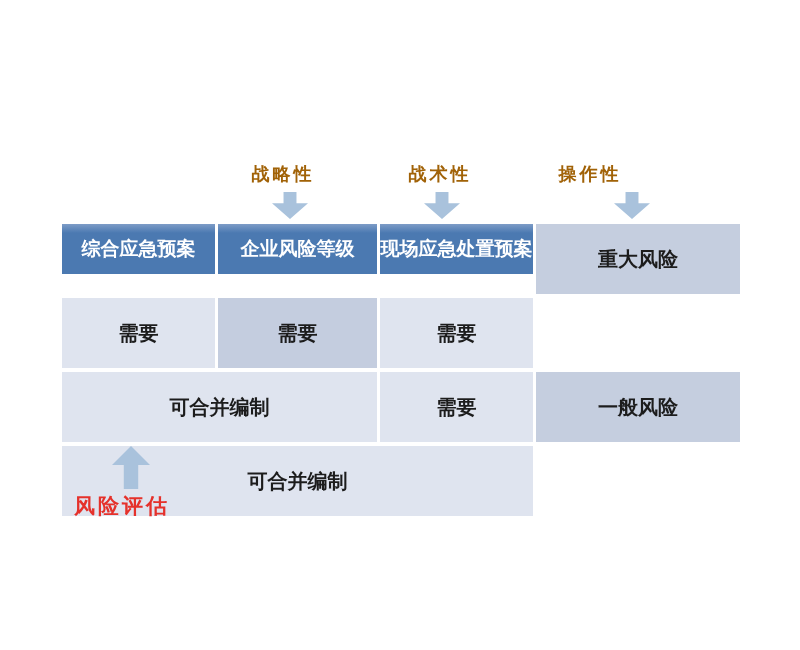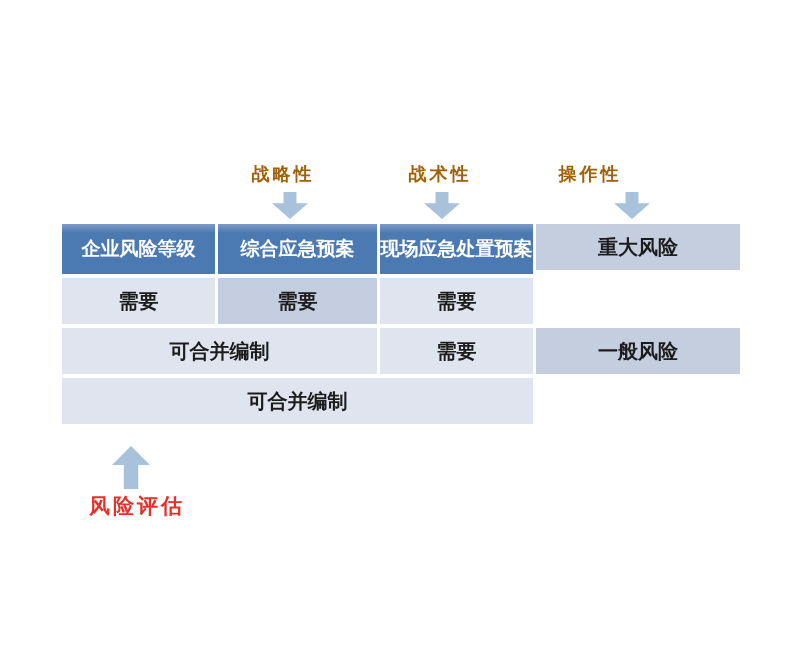--- a/index.html
+++ b/index.html
@@ -56,21 +56,21 @@
     text-align: center;
   }
   .hcell {
     height: 50px;
     background: linear-gradient(#7d9cc7, #4b79b1 18%, #4b79b1);
     color: #ffffff;
     font-weight: bold;
     font-size: 19px;
   }
   .rcell {
-    height: 46px;
+    height: 70px;
     font-weight: bold;
     font-size: 20px;
     color: #1c1c1c;
   }
   .label-bg { background: #c5cedf; }
   .light-bg { background: #dfe4ef; }
   .hl-bg    { background: #c4cddf; }
   .span2 { grid-column: span 2; }
   .span3 { grid-column: span 3; }
 
@@ -79,21 +79,21 @@
     position: absolute;
     left: 112px;
     top: 446px;
     width: 38px;
     height: 43px;
     background: #a9c2dc;
     clip-path: polygon(50% 0, 100% 44%, 69% 44%, 69% 100%, 31% 100%, 31% 44%, 0 44%);
   }
   .risk-label {
     position: absolute;
-    left: 89px;
+    left: 74px;
     top: 492px;
     font-family: "DejaVu Serif", serif;
     font-weight: bold;
     font-size: 21px;
     color: #e5312b;
     letter-spacing: 3px;
     white-space: nowrap;
   }
 </style>
 </head>
@@ -104,22 +104,22 @@
   <div class="top-label" style="left:283px">战略性</div>
   <div class="top-label" style="left:440px">战术性</div>
   <div class="top-label" style="left:590px">操作性</div>
 
   <div class="arrow-down" style="left:290px"></div>
   <div class="arrow-down" style="left:442px"></div>
   <div class="arrow-down" style="left:632px"></div>
 
   <div class="grid">
 
+    <div class="cell hcell">综合应急预案</div>
     <div class="cell hcell">企业风险等级</div>
-    <div class="cell hcell">综合应急预案</div>
     <div class="cell hcell">现场应急处置预案</div>
 
     <div class="cell rcell label-bg">重大风险</div>
     <div class="cell rcell light-bg">需要</div>
     <div class="cell rcell hl-bg">需要</div>
     <div class="cell rcell light-bg">需要</div>
 
     <div class="cell rcell light-bg span2">可合并编制</div>
     <div class="cell rcell light-bg">需要</div>
 

